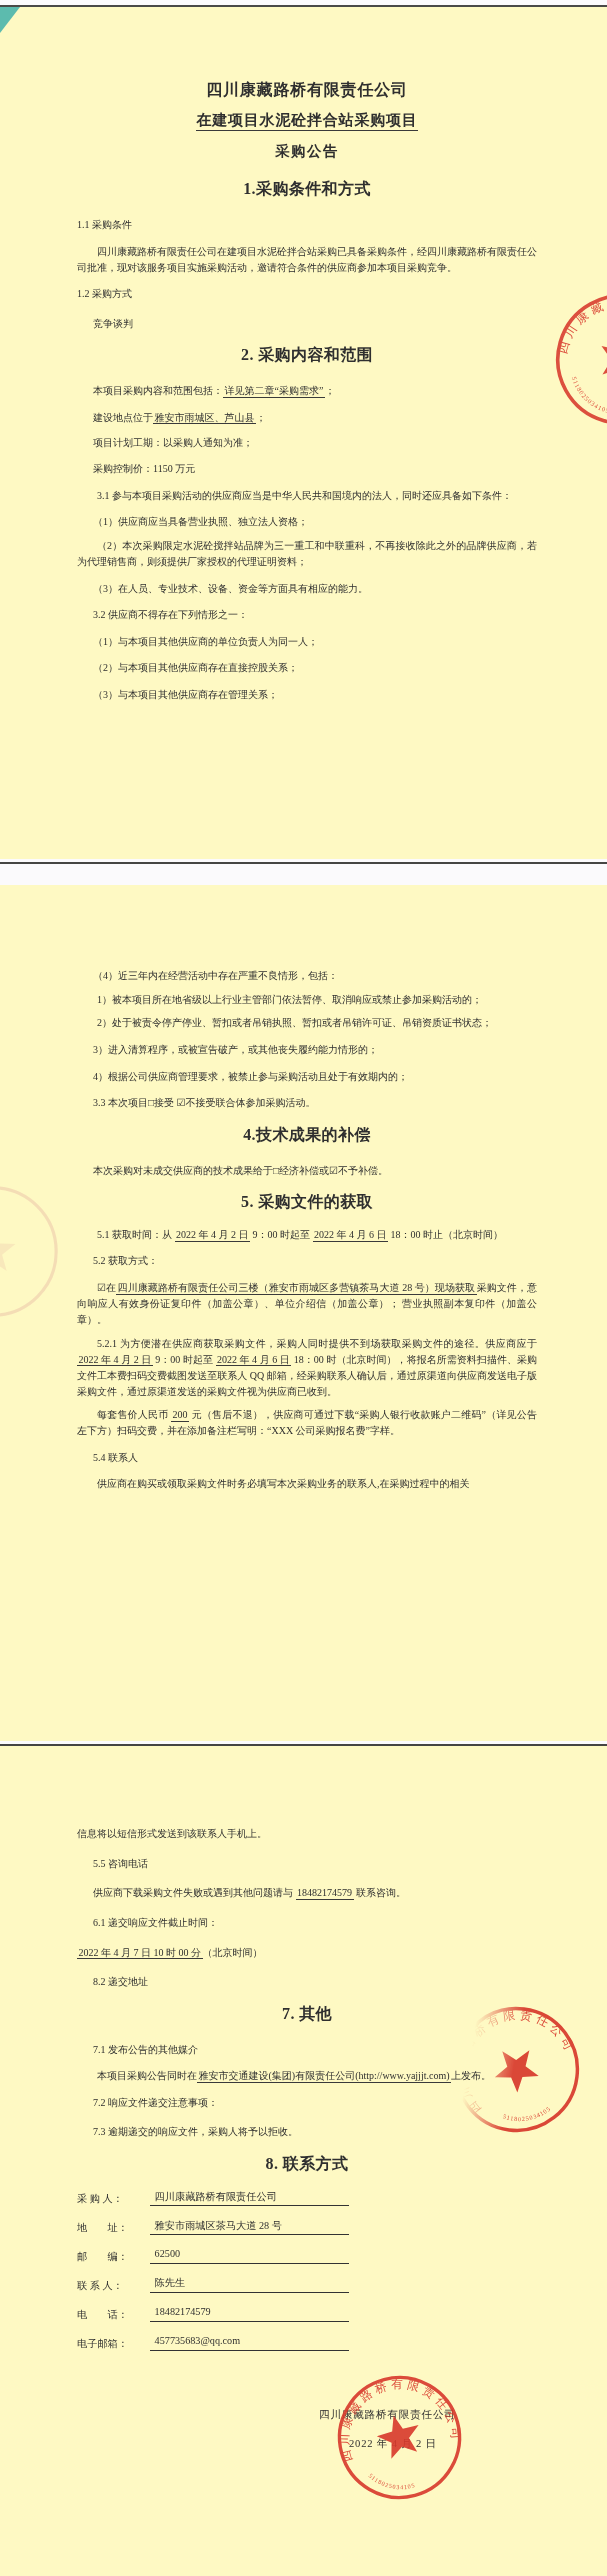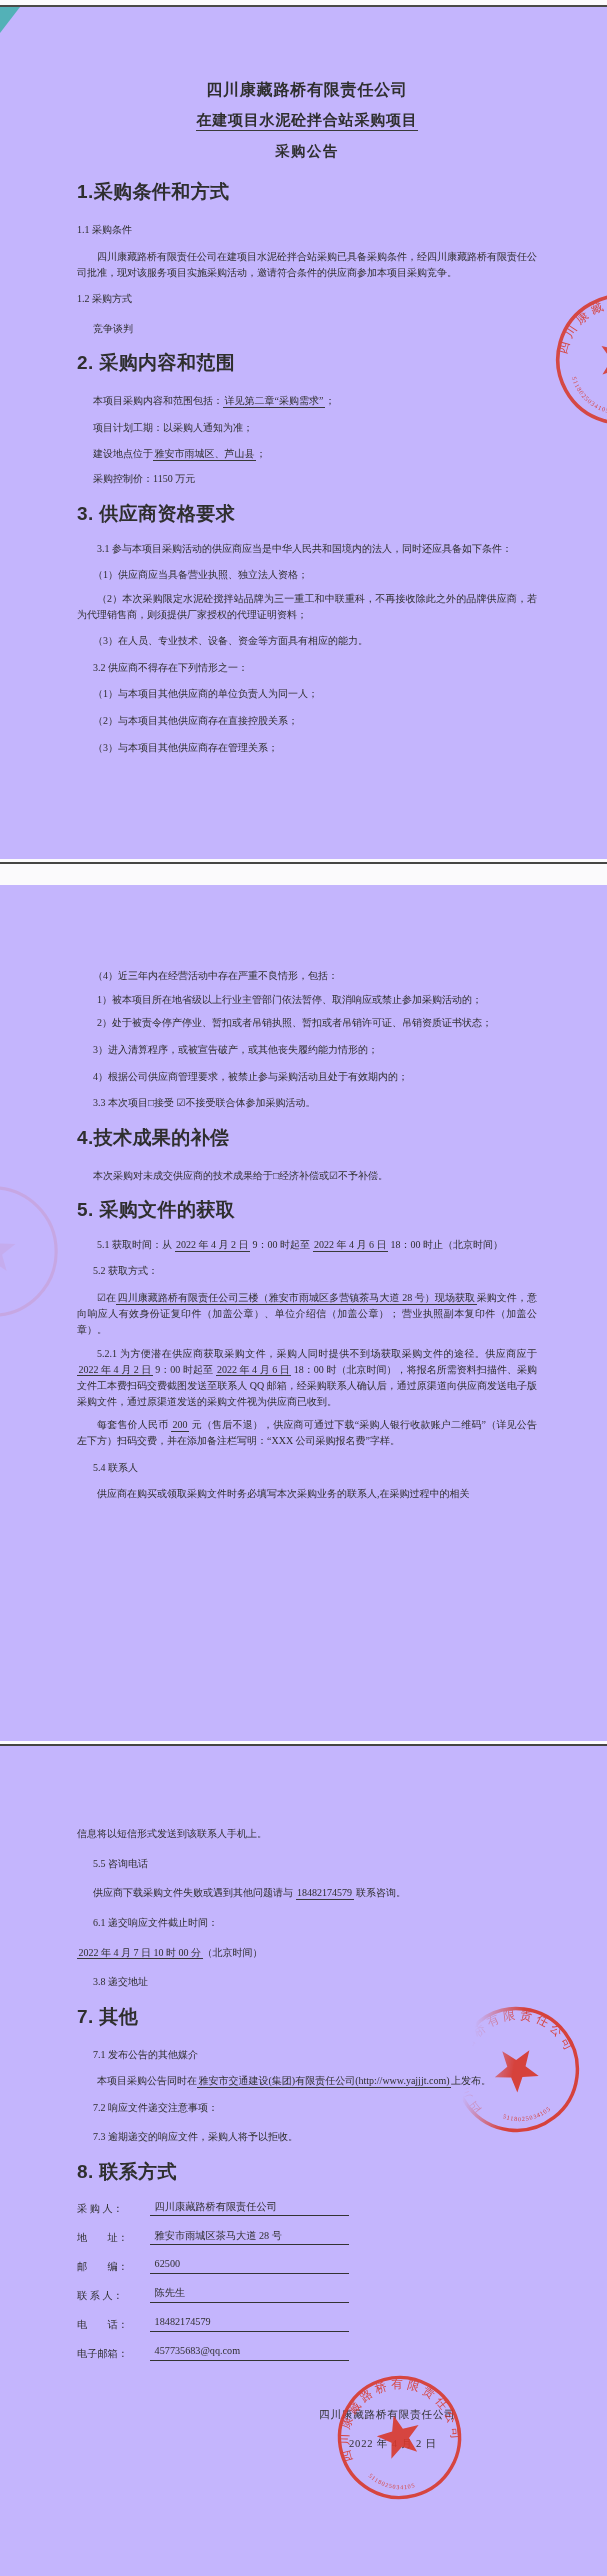--- a/index.html
+++ b/index.html
@@ -1,29 +1,29 @@
 <!DOCTYPE html>
 <html style="font-size:12px"><head>
 <meta charset="utf-8">
 <style>
   html,body{margin:0;padding:0;background:#fbfafc;}
   .scan{width:607px;font-family:"Liberation Serif",serif;color:#2f2f2f;}
   .strip-top{height:5.3px;background:#fcfbfd;border-bottom:2.3px solid #4a4a48;}
   .sep{height:3px;background:#fcfbfd;border-bottom:2.3px solid #454543;}
   .strip-bottom{height:10.6px;background:#d9d9dc;border-top:1.5px solid #9a9aa0;}
-  .page{position:relative;width:607px;background:#c4b5fd;overflow:hidden;box-sizing:border-box;}
+  .page{position:relative;width:607px;background:#fef9c3;overflow:hidden;box-sizing:border-box;}
   .page1{height:852px;padding:73px 70px 0 77px;}
   .page2{height:856px;padding:80px 70px 0 77px;margin-top:21px;}
   .page3{height:976px;padding:77px 70px 0 77px;}
   .center{text-align:center;}
   .t1{font-size:16px;font-weight:bold;letter-spacing:0.8px;margin:0 0 10px;}
   .t2{font-size:15px;font-weight:bold;letter-spacing:0.8px;margin:0 0 12px;text-align:center;}
   .t2 span{border-bottom:1.5px solid #3a3a3a;padding-bottom:1.5px;}
   .t3{font-size:14.4px;font-weight:bold;letter-spacing:1.5px;margin:0 0 18px;}
-  .h{font-family:Liberation Sans, sans-serif;font-weight:bold;font-size:19px;margin:10.6px 0 13.7px;letter-spacing:0.4px;}
+  .h{font-family:Liberation Serif, serif;font-weight:bold;font-size:16px;margin:10.6px 0 13.7px;letter-spacing:0.4px;text-align:center;}
   .p{font-size:10px;line-height:22px;margin:0 0 4.6px;text-align:justify;}
   .pj{font-size:10px;line-height:16px;margin:0 0 7.6px;text-align:justify;}
   .ind{text-indent:2em;}
   .ind1{padding-left:1.6em;} .mb10{margin-bottom:7.6px;} .mb4{margin-bottom:3px;}
   .u{border-bottom:0.8px solid #3a3a3a;padding:0 1.5px 0.8px 1.5px;}
   .crow{display:flex;font-size:10.2px;line-height:15px;margin:0 0 11.4px;align-items:flex-end;}
   .clabel{width:73px;flex:none;}
   .cval{display:inline-block;min-width:199px;border-bottom:1.1px solid #333;padding:0 3px 1.5px 4.6px;box-sizing:border-box;}
   .stamp-wrap{position:absolute;pointer-events:none;}
   .stamp svg,.stamp{display:block;}
@@ -51,25 +51,24 @@
     <div class="t3 center">采购公告</div>
 
     <div class="h">1.采购条件和方式</div>
     <p class="p mb10">1.1 采购条件</p>
     <p class="pj ind mb10">四川康藏路桥有限责任公司在建项目水泥砼拌合站采购已具备采购条件，经四川康藏路桥有限责任公司批准，现对该服务项目实施采购活动，邀请符合条件的供应商参加本项目采购竞争。</p>
     <p class="p mb10">1.2 采购方式</p>
     <p class="p ind1 mb10">竞争谈判</p>
 
     <div class="h">2. 采购内容和范围</div>
     <p class="p ind1"><span>本项目采购内容和范围包括：</span><span class="u">详见第二章“采购需求”</span><span>；</span></p>
+    <p class="p ind1 mb4"><span>建设地点位于</span><span class="u">雅安市雨城区、芦山县</span><span>；</span></p>
     <p class="p ind1">项目计划工期：以采购人通知为准；</p>
-    <p class="p ind1 mb4"><span>建设地点位于</span><span class="u">雅安市雨城区、芦山县</span><span>；</span></p>
     <p class="p ind1 mb10">采购控制价：1150 万元</p>
 
-    <div class="h">3.  供应商资格要求</div>
     <p class="pj ind">3.1 参与本项目采购活动的供应商应当是中华人民共和国境内的法人，同时还应具备如下条件：</p>
     <p class="p ind1">（1）供应商应当具备营业执照、独立法人资格；</p>
     <p class="pj ind">（2）本次采购限定水泥砼搅拌站品牌为三一重工和中联重科，不再接收除此之外的品牌供应商，若为代理销售商，则须提供厂家授权的代理证明资料；</p>
     <p class="p ind1">（3）在人员、专业技术、设备、资金等方面具有相应的能力。</p>
     <p class="p ind1">3.2 供应商不得存在下列情形之一：</p>
     <p class="p ind1">（1）与本项目其他供应商的单位负责人为同一人；</p>
     <p class="p ind1">（2）与本项目其他供应商存在直接控股关系；</p>
     <p class="p ind1">（3）与本项目其他供应商存在管理关系；</p>
 
     <div class="stamp-wrap rot3" style="left:553px;top:284px;opacity:.88;">
@@ -116,21 +115,21 @@
 
   <div class="sep"></div>
 
   <div class="page page3">
     <p class="p mb10">信息将以短信形式发送到该联系人手机上。</p>
     <p class="p ind1 mb10">5.5 咨询电话</p>
     <p class="p ind1 mb10"><span>供应商下载采购文件失败或遇到其他问题请与 </span><span class="u">18482174579</span><span> 联系咨询。</span></p>
 
     <p class="p ind1 mb10">6.1 递交响应文件截止时间：</p>
     <p class="p mb10"><span class="u">2022 年 4 月 7 日 10 时 00 分</span><span>（北京时间）</span></p>
-    <p class="p ind1 mb10">3.8 递交地址</p>
+    <p class="p ind1 mb10">8.2 递交地址</p>
 
     <div class="h">7.  其他</div>
     <p class="p ind1 mb10">7.1 发布公告的其他媒介</p>
     <p class="pj ind"><span>本项目采购公告同时在</span><span class="u">雅安市交通建设(集团)有限责任公司(http://www.yajjjt.com)</span><span>上发布。</span></p>
     <p class="p ind1 mb10">7.2 响应文件递交注意事项：</p>
     <p class="p ind1 mb10">7.3 逾期递交的响应文件，采购人将予以拒收。</p>
 
     <div class="h">8.  联系方式</div>
     <div class="crow">
         <span class="clabel">采 购 人：</span>

